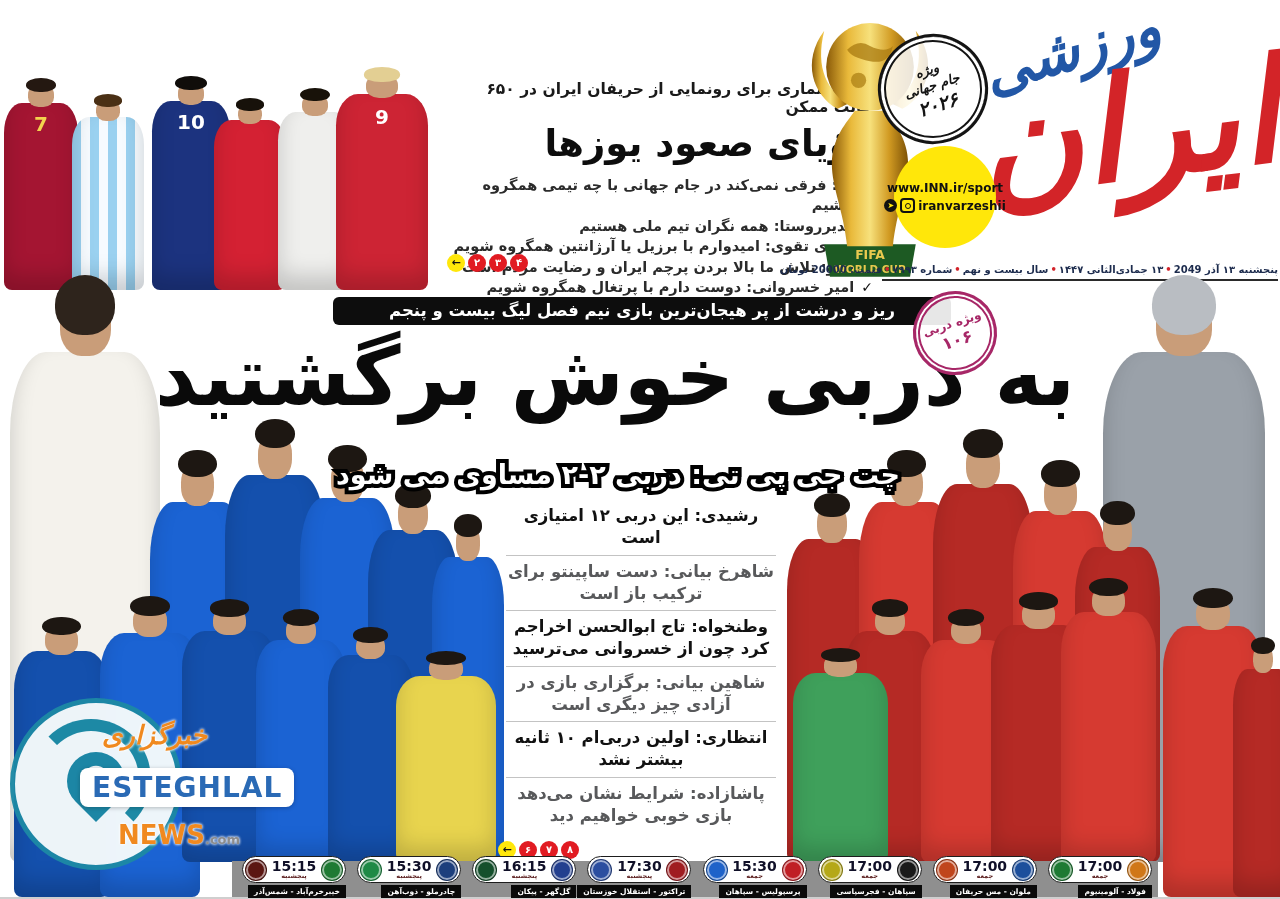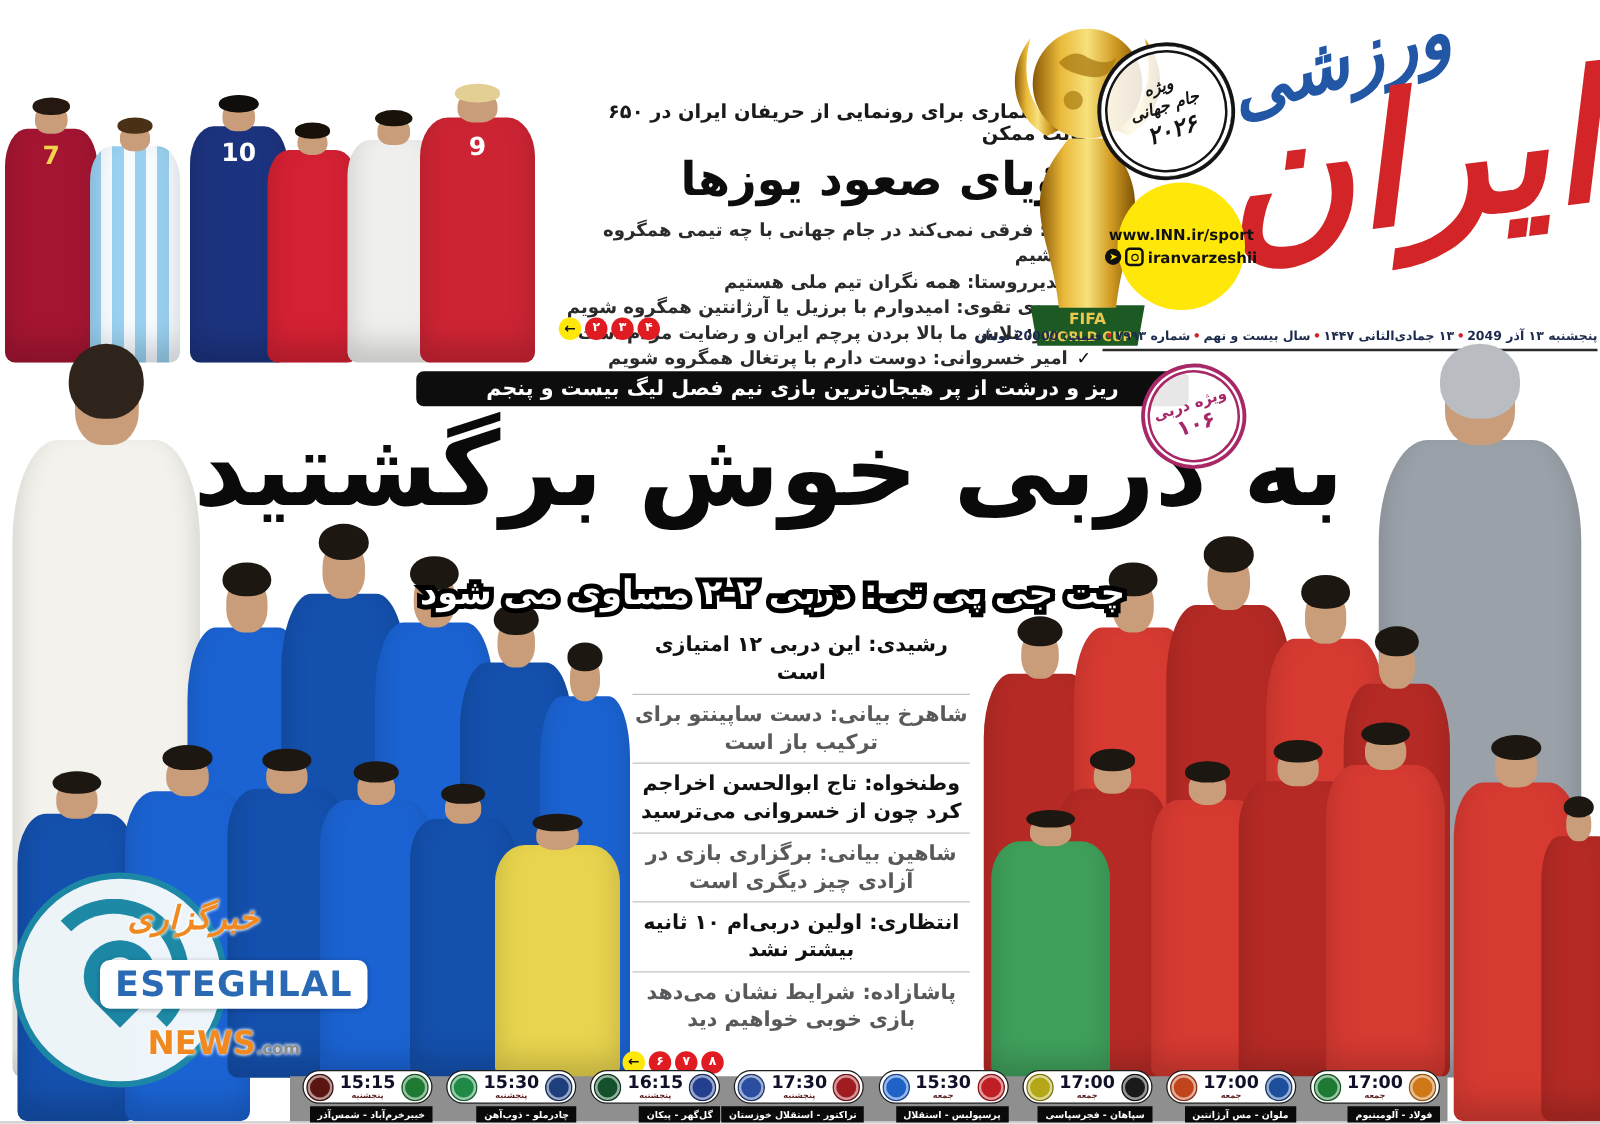--- a/index.html
+++ b/index.html
@@ -394,21 +394,21 @@
       </div>
       <div class="match">
         <div class="pill">
           <span class="logo" style="background: rgb(31, 99, 201);"></span>
           <span class="tw">
             <span class="mtime">15:30</span>
             <span class="mday">جمعه</span>
           </span>
           <span class="logo" style="background: rgb(192, 31, 37);"></span>
         </div>
-        <div class="mteams">پرسپولیس - استقلال</div>
+        <div class="mteams">پرسپولیس - سپاهان</div>
       </div>
       <div class="match">
         <div class="pill">
           <span class="logo" style="background: rgb(181, 168, 24);"></span>
           <span class="tw">
             <span class="mtime">17:00</span>
             <span class="mday">جمعه</span>
           </span>
           <span class="logo" style="background: rgb(26, 26, 26);"></span>
         </div>
@@ -416,21 +416,21 @@
       </div>
       <div class="match">
         <div class="pill">
           <span class="logo" style="background: rgb(192, 69, 28);"></span>
           <span class="tw">
             <span class="mtime">17:00</span>
             <span class="mday">جمعه</span>
           </span>
           <span class="logo" style="background: rgb(29, 79, 156);"></span>
         </div>
-        <div class="mteams">ملوان - مس آرژانتین</div>
+        <div class="mteams">ملوان - مس حریفان</div>
       </div>
       <div class="match">
         <div class="pill">
           <span class="logo" style="background: rgb(30, 122, 51);"></span>
           <span class="tw">
             <span class="mtime">17:00</span>
             <span class="mday">جمعه</span>
           </span>
           <span class="logo" style="background: rgb(208, 119, 24);"></span>
         </div>

